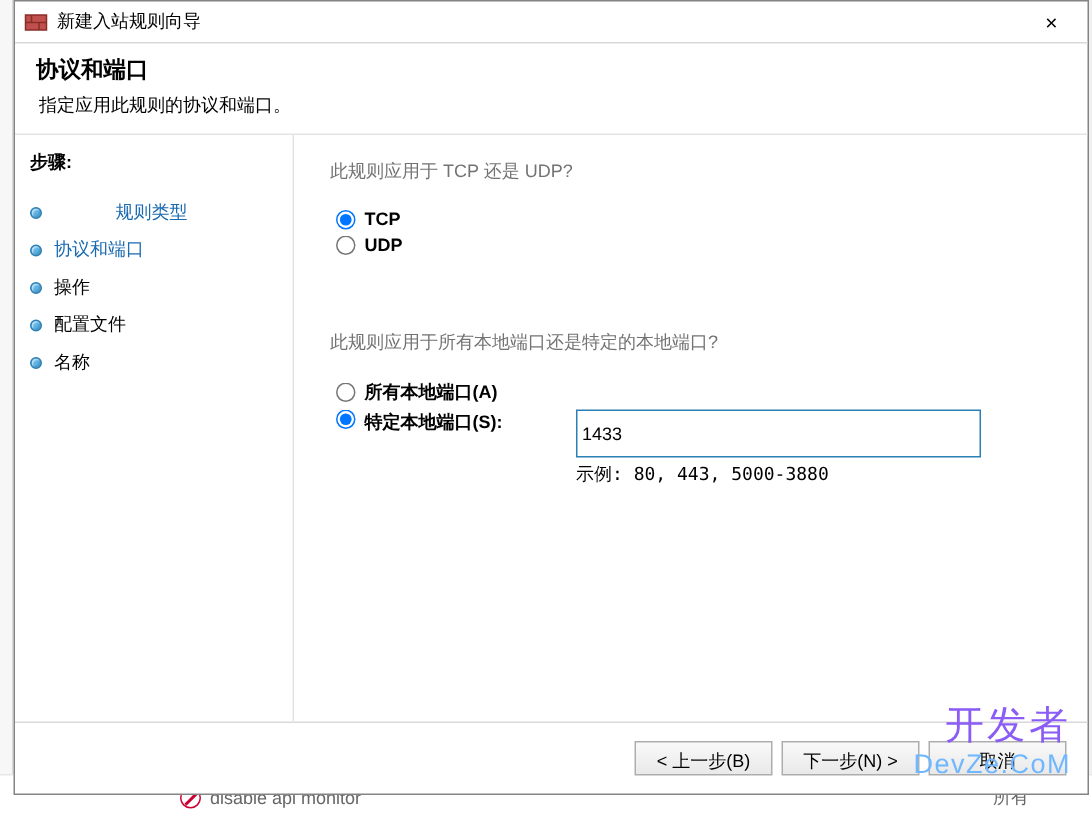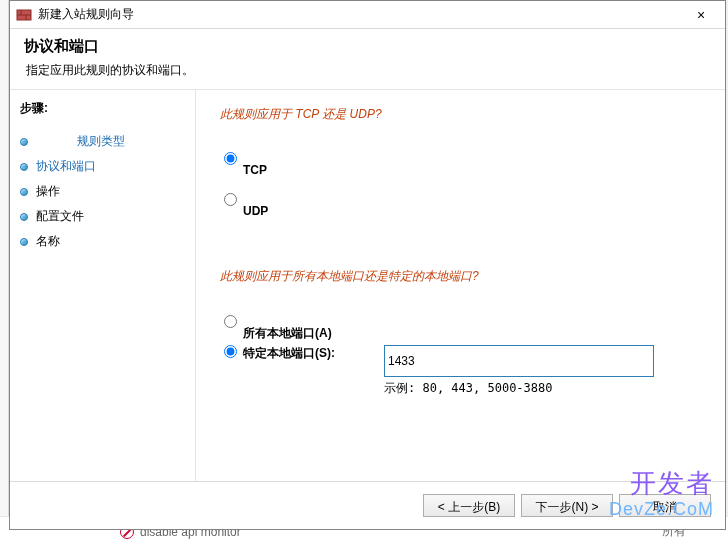--- a/index.html
+++ b/index.html
@@ -13,24 +13,24 @@
     .header h1 { font-size: 15px; font-weight: bold; color: #000; }
     .header p { font-size: 12px; color: #000; margin-top: 6px; margin-left:2px;}
     .body { flex: 1; display: flex; overflow:hidden;}
     .sidebar { width: 185px; background: #ffffff; padding: 10px 0 0 10px;}
     .steps-label { font-weight: bold; font-size: 12px; margin-bottom: 12px; }
     .step { display: flex; align-items: center; font-size: 12px; padding: 4px 0; }
     .step .bullet { width: 8px; height: 8px; border-radius: 50%; background: #5bb3e6; margin-right: 8px; border: 1px solid #2a7fb5; box-shadow: inset -1px -1px 1px rgba(0,0,0,.15), inset 1px 1px 1px rgba(255,255,255,.6);}
     .step.done a, .step.done span.txt{ color: #1a6ab0; text-decoration:none;margin-left:41px;}
     .step span.txt { color:#000; }
     .content { flex: 1; padding: 16px 20px 0 24px; border-left: 1px solid #e3e3e3; }
-    .question { font-size: 12px; margin-bottom: 16px; color:#c2410c;font-style:italic;}
+    .question { font-size: 12px; margin-bottom: 16px; color:#737373;}
     .radio-row { display: flex; align-items: center; margin: 3px 0 3px 4px; font-size: 12px; }
     .radio-row input { margin-right: 6px; }
-    .radio-row label { font-weight: bold; margin-top: 24px; }
+    .radio-row label { font-weight: bold; }
     .section2 { margin-top: 50px; }
     .port-input { width: 270px; height: 32px; border: 1px solid #2a7fb5; font-size: 12px; padding: 1px 3px; font-family: inherit;}
     .example { font-size: 12px; color: #000; margin-top: 3px; font-family: "SimSun","Consolas",monospace;}
     .port-grid { display:flex; align-items:flex-start; margin: 3px 0 3px 4px;}
     .port-grid .lbl-col{ width:160px; display:flex;align-items:flex-start;}
     .port-grid .inp-col{ flex:1;}
     .footer { height: 48px; border-top: 1px solid #d9d9d9; display: flex; align-items: center; justify-content: flex-end; padding: 0 14px; gap: 6px;}
     .btn { min-width: 92px; height: 23px; border: 1px solid #adadad; background: linear-gradient(#f9f9f9,#e9e9e9); font-size: 12px; font-family: inherit; padding:4px 8px;}
     .btn:disabled, .btn.faded{ color:#888;}
     

